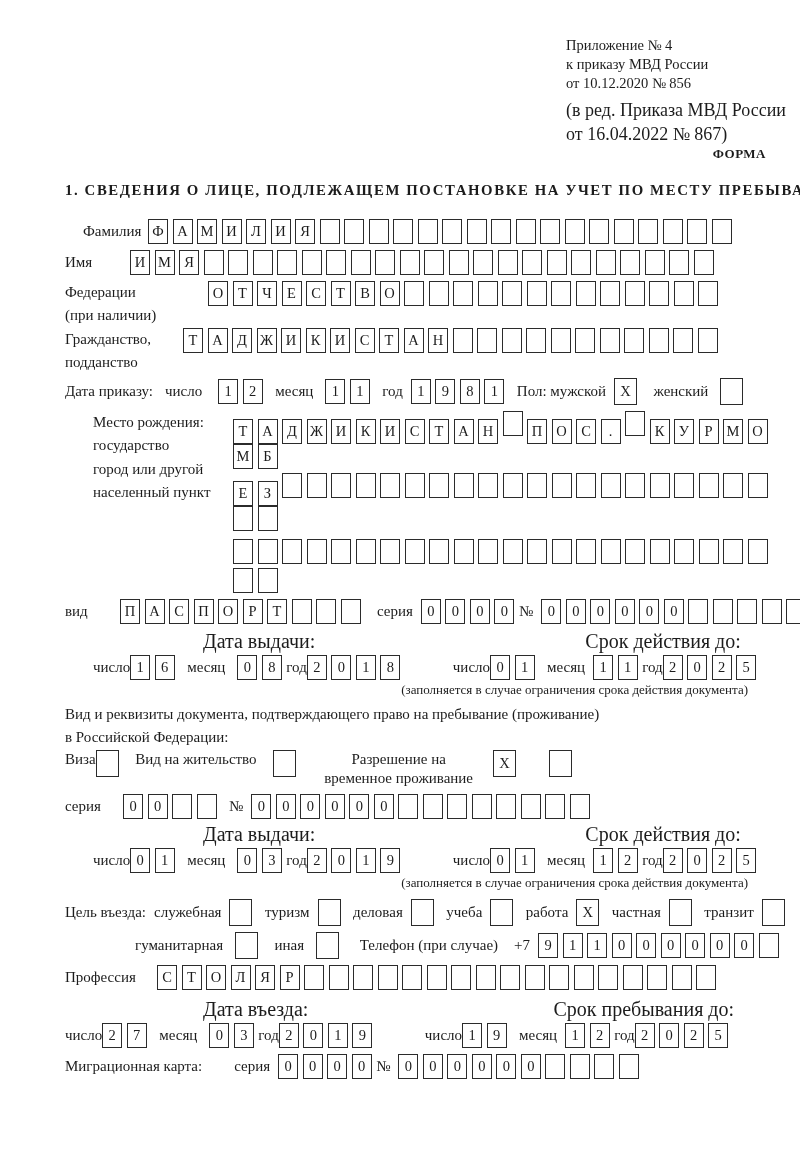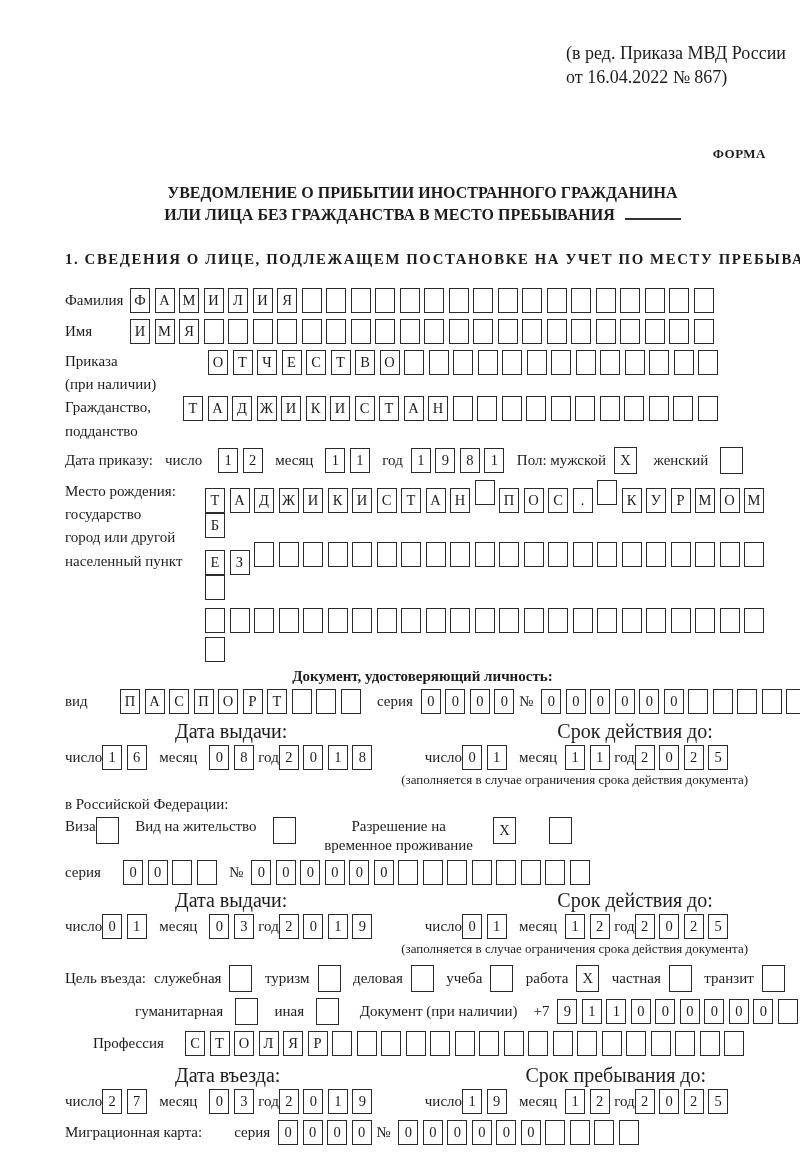--- a/index.html
+++ b/index.html
@@ -22,48 +22,49 @@
   .cells{display:inline-flex;flex:none;}
   .cell{
     width:20px;height:25px;border:1.6px solid #2b2b2b;margin-right:4.5px;
     display:inline-flex;align-items:center;justify-content:center;
     font-size:14.5px;box-sizing:border-box;flex:none;background:#fff;
   }
   .cb .cell{width:23px;height:27px;}
   .note{font-size:13px;}
   .subhead{font-size:20px;}
   .stack > *{display:block;}
-  .mb6{margin-bottom:6px;} .mb4{margin-bottom:4px;} .mb2{margin-bottom:2px;}
+  .mb6{margin-bottom:6px;} .mb4{margin-bottom:4px;} .mb2{margin-bottom:2px;margin-left:28px;}
   .mb8{margin-bottom:8px;}
   .center-b{font-weight:bold;font-size:15px;text-align:center;}
   .optlbl{font-size:15px;text-align:center;line-height:1.25;}
   .gap8{width:8px;flex:none;} .gap12{width:12px;flex:none;} .gap16{width:16px;flex:none;}
 </style>
 </head>
 <body>
 
 <div class="page">
 
   <div class="abs topblock">
+    <div class="stack">
+      <span>Приложение № 4</span>
+      <span>к приказу МВД России</span>
+      <span>от 10.12.2020 № 856</span>
+    </div>
     <div class="stack grp2">
       <span>(в ред. Приказа МВД России</span>
       <span>от 16.04.2022 № 867)</span>
     </div>
   </div>
   <div class="abs forma">ФОРМА</div>
 
-  <div class="title">
-    <div>УВЕДОМЛЕНИЕ О ПРИБЫТИИ ИНОСТРАННОГО ГРАЖДАНИНА</div>
-    <div><span>ИЛИ ЛИЦА БЕЗ ГРАЖДАНСТВА В МЕСТО ПРЕБЫВАНИЯ</span><span class="blankline"></span></div>
-  </div>
 
   <div class="sec-head">1. СВЕДЕНИЯ О ЛИЦЕ, ПОДЛЕЖАЩЕМ ПОСТАНОВКЕ НА УЧЕТ ПО МЕСТУ ПРЕБЫВАНИЯ</div>
 
   <div class="row mb6">
-    <span class="lbl" style="width:65px;">Фамилия</span>
+    <span class="lbl" style="width:65px;margin-left:18px;">Фамилия</span>
     <span class="cells">
         <span class="cell">Ф</span>
         <span class="cell">А</span>
         <span class="cell">М</span>
         <span class="cell">И</span>
         <span class="cell">Л</span>
         <span class="cell">И</span>
         <span class="cell">Я</span>
         <span class="cell"></span>
         <span class="cell"></span>
@@ -110,21 +111,21 @@
         <span class="cell"></span>
         <span class="cell"></span>
         <span class="cell"></span>
         <span class="cell"></span>
         <span class="cell"></span>
       </span>
   </div>
 
   <div class="row-top">
     <span class="lbl2 stack" style="width:143px;">
-      <span>Приказа</span>
+      <span>Федерации</span>
       <span>(при наличии)</span>
     </span>
     <span class="cells">
         <span class="cell">О</span>
         <span class="cell">Т</span>
         <span class="cell">Ч</span>
         <span class="cell">Е</span>
         <span class="cell">С</span>
         <span class="cell">Т</span>
         <span class="cell">В</span>
@@ -222,21 +223,20 @@
       <span>город или другой</span>
       <span>населенный пункт</span>
     </span>
     <span class="stack">
       <span class="cells mb4"><span class="cell">Т</span><span class="cell">А</span><span class="cell">Д</span><span class="cell">Ж</span><span class="cell">И</span><span class="cell">К</span><span class="cell">И</span><span class="cell">С</span><span class="cell">Т</span><span class="cell">А</span><span class="cell">Н</span><span class="cell"></span><span class="cell">П</span><span class="cell">О</span><span class="cell">С</span><span class="cell">.</span><span class="cell"></span><span class="cell">К</span><span class="cell">У</span><span class="cell">Р</span><span class="cell">М</span><span class="cell">О</span><span class="cell">М</span><span class="cell">Б</span></span>
       <span class="cells mb4"><span class="cell">Е</span><span class="cell">З</span><span class="cell"></span><span class="cell"></span><span class="cell"></span><span class="cell"></span><span class="cell"></span><span class="cell"></span><span class="cell"></span><span class="cell"></span><span class="cell"></span><span class="cell"></span><span class="cell"></span><span class="cell"></span><span class="cell"></span><span class="cell"></span><span class="cell"></span><span class="cell"></span><span class="cell"></span><span class="cell"></span><span class="cell"></span><span class="cell"></span><span class="cell"></span><span class="cell"></span></span>
       <span class="cells"><span class="cell"></span><span class="cell"></span><span class="cell"></span><span class="cell"></span><span class="cell"></span><span class="cell"></span><span class="cell"></span><span class="cell"></span><span class="cell"></span><span class="cell"></span><span class="cell"></span><span class="cell"></span><span class="cell"></span><span class="cell"></span><span class="cell"></span><span class="cell"></span><span class="cell"></span><span class="cell"></span><span class="cell"></span><span class="cell"></span><span class="cell"></span><span class="cell"></span><span class="cell"></span><span class="cell"></span></span>
     </span>
   </div>
 
-  <div class="center-b mb4">Документ, удостоверяющий личность:</div>
 
   <div class="row mb6">
     <span class="lbl" style="width:55px;">вид</span>
     <span class="cells">
         <span class="cell">П</span>
         <span class="cell">А</span>
         <span class="cell">С</span>
         <span class="cell">П</span>
         <span class="cell">О</span>
         <span class="cell">Р</span>
@@ -315,20 +315,21 @@
     <span class="cells">
         <span class="cell">2</span>
         <span class="cell">0</span>
         <span class="cell">2</span>
         <span class="cell">5</span>
       </span>
   </div>
 
   <div class="note mb8" style="text-align:right;padding-right:32px;">(заполняется в случае ограничения срока действия документа)</div>
 
+  <div class="lbl mb6">Вид и реквизиты документа, подтверждающего право на пребывание (проживание)</div>
   <div class="lbl mb4">в Российской Федерации:</div>
 
   <div class="row-top mb6">
     <span class="optlbl">Виза</span>
     <span class="cells cb">
         <span class="cell"></span>
       </span>
     <span class="gap12"></span>
     <span class="optlbl">Вид на жительство</span>
     <span class="gap16"></span>
@@ -480,40 +481,40 @@
     <span class="cells cb">
         <span class="cell"></span>
       </span>
     <span class="gap12"></span>
     <span class="lbl">иная</span>
     <span class="gap12"></span>
     <span class="cells cb">
         <span class="cell"></span>
       </span>
     <span class="gap16"></span>
-    <span class="lbl">Документ (при наличии)</span>
+    <span class="lbl">Телефон (при случае)</span>
     <span class="gap16"></span>
     <span class="lbl">+7</span>
     <span class="gap8"></span>
     <span class="cells">
         <span class="cell">9</span>
         <span class="cell">1</span>
         <span class="cell">1</span>
         <span class="cell">0</span>
         <span class="cell">0</span>
         <span class="cell">0</span>
         <span class="cell">0</span>
         <span class="cell">0</span>
         <span class="cell">0</span>
         <span class="cell"></span>
       </span>
   </div>
 
   <div class="row mb8">
-    <span class="lbl" style="width:92px;margin-left:28px;">Профессия</span>
+    <span class="lbl" style="width:92px;">Профессия</span>
     <span class="cells">
         <span class="cell">С</span>
         <span class="cell">Т</span>
         <span class="cell">О</span>
         <span class="cell">Л</span>
         <span class="cell">Я</span>
         <span class="cell">Р</span>
         <span class="cell"></span>
         <span class="cell"></span>
         <span class="cell"></span>

